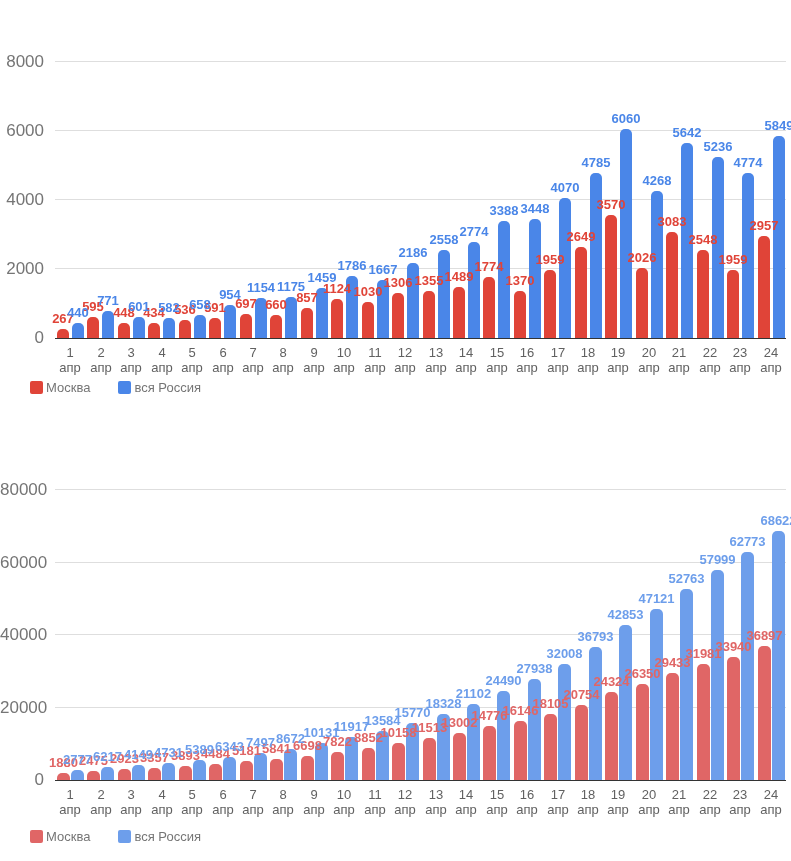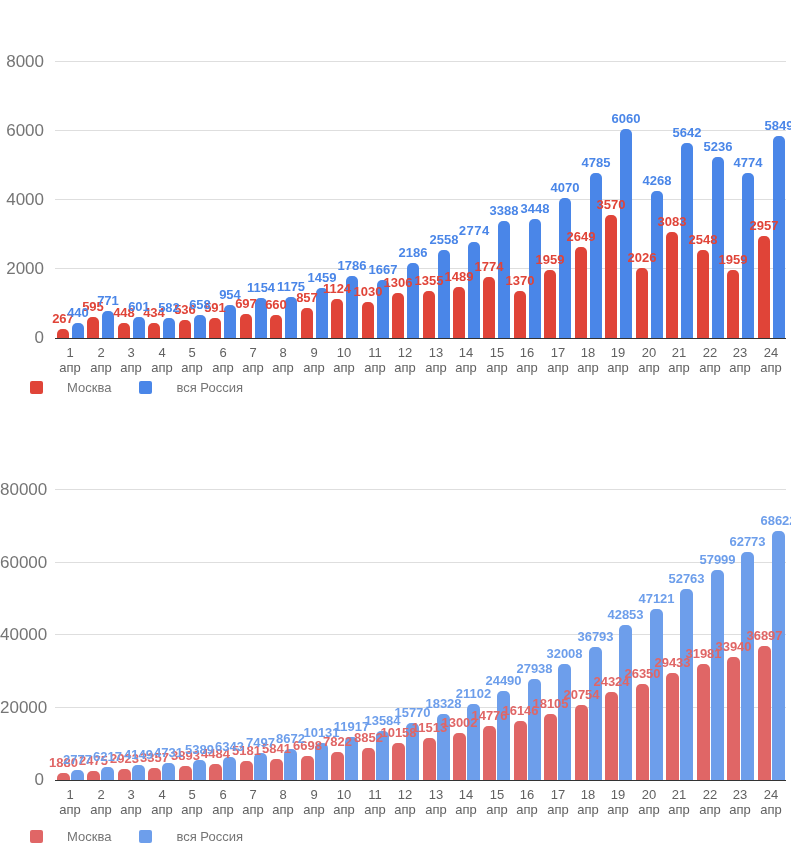--- a/index.html
+++ b/index.html
@@ -34,21 +34,21 @@
   .x-tick{
     position:absolute;width:40px;text-align:center;
     font-size:13px;color:#616161;line-height:15px;
   }
   .x-tick span{display:block;}
   .legend{
     position:absolute;left:30px;display:flex;align-items:center;gap:28px;
   }
   #chart-0 .legend{top:380px;}
   #chart-1 .legend{top:399px;}
-  .legend-item{display:flex;align-items:center;gap:24px;}
+  .legend-item{display:flex;align-items:center;gap:3px;}
   .legend-swatch{width:13px;height:13px;border-radius:2px;display:inline-block;}
   .legend-label{font-size:13px;color:#757575;}
 </style>
 </head>
 <body>
 
 <div class="page">
 
   <section class="chart-block" id="chart-0">
     <div class="yaxis">
@@ -132,21 +132,21 @@
         <div class="bar-value" style="left: 237px; bottom: 53px; color: rgb(74, 134, 232);">1459</div>
         <div class="bar" style="left: 291px; width: 12px; height: 62px; background: rgb(74, 134, 232);"></div>
         <div class="bar-value" style="left: 267px; bottom: 65px; color: rgb(74, 134, 232);">1786</div>
         <div class="bar" style="left: 322px; width: 12px; height: 58px; background: rgb(74, 134, 232);"></div>
         <div class="bar-value" style="left: 298px; bottom: 61px; color: rgb(74, 134, 232);">1667</div>
         <div class="bar" style="left: 352px; width: 12px; height: 75px; background: rgb(74, 134, 232);"></div>
         <div class="bar-value" style="left: 328px; bottom: 78px; color: rgb(74, 134, 232);">2186</div>
         <div class="bar" style="left: 383px; width: 12px; height: 88px; background: rgb(74, 134, 232);"></div>
         <div class="bar-value" style="left: 359px; bottom: 91px; color: rgb(74, 134, 232);">2558</div>
         <div class="bar" style="left: 413px; width: 12px; height: 96px; background: rgb(74, 134, 232);"></div>
-        <div class="bar-value" style="left: 389px; bottom: 99px; color: rgb(74, 134, 232); font-family: Liberation Mono, monospace;">2774</div>
+        <div class="bar-value" style="left: 389px; bottom: 99px; color: rgb(74, 134, 232);">2774</div>
         <div class="bar" style="left: 443px; width: 12px; height: 117px; background: rgb(74, 134, 232);"></div>
         <div class="bar-value" style="left: 419px; bottom: 120px; color: rgb(74, 134, 232);">3388</div>
         <div class="bar" style="left: 474px; width: 12px; height: 119px; background: rgb(74, 134, 232);"></div>
         <div class="bar-value" style="left: 450px; bottom: 122px; color: rgb(74, 134, 232);">3448</div>
         <div class="bar" style="left: 504px; width: 12px; height: 140px; background: rgb(74, 134, 232);"></div>
         <div class="bar-value" style="left: 480px; bottom: 143px; color: rgb(74, 134, 232);">4070</div>
         <div class="bar" style="left: 535px; width: 12px; height: 165px; background: rgb(74, 134, 232);"></div>
         <div class="bar-value" style="left: 511px; bottom: 168px; color: rgb(74, 134, 232);">4785</div>
         <div class="bar" style="left: 565px; width: 12px; height: 209px; background: rgb(74, 134, 232);"></div>
         <div class="bar-value" style="left: 541px; bottom: 212px; color: rgb(74, 134, 232);">6060</div>

